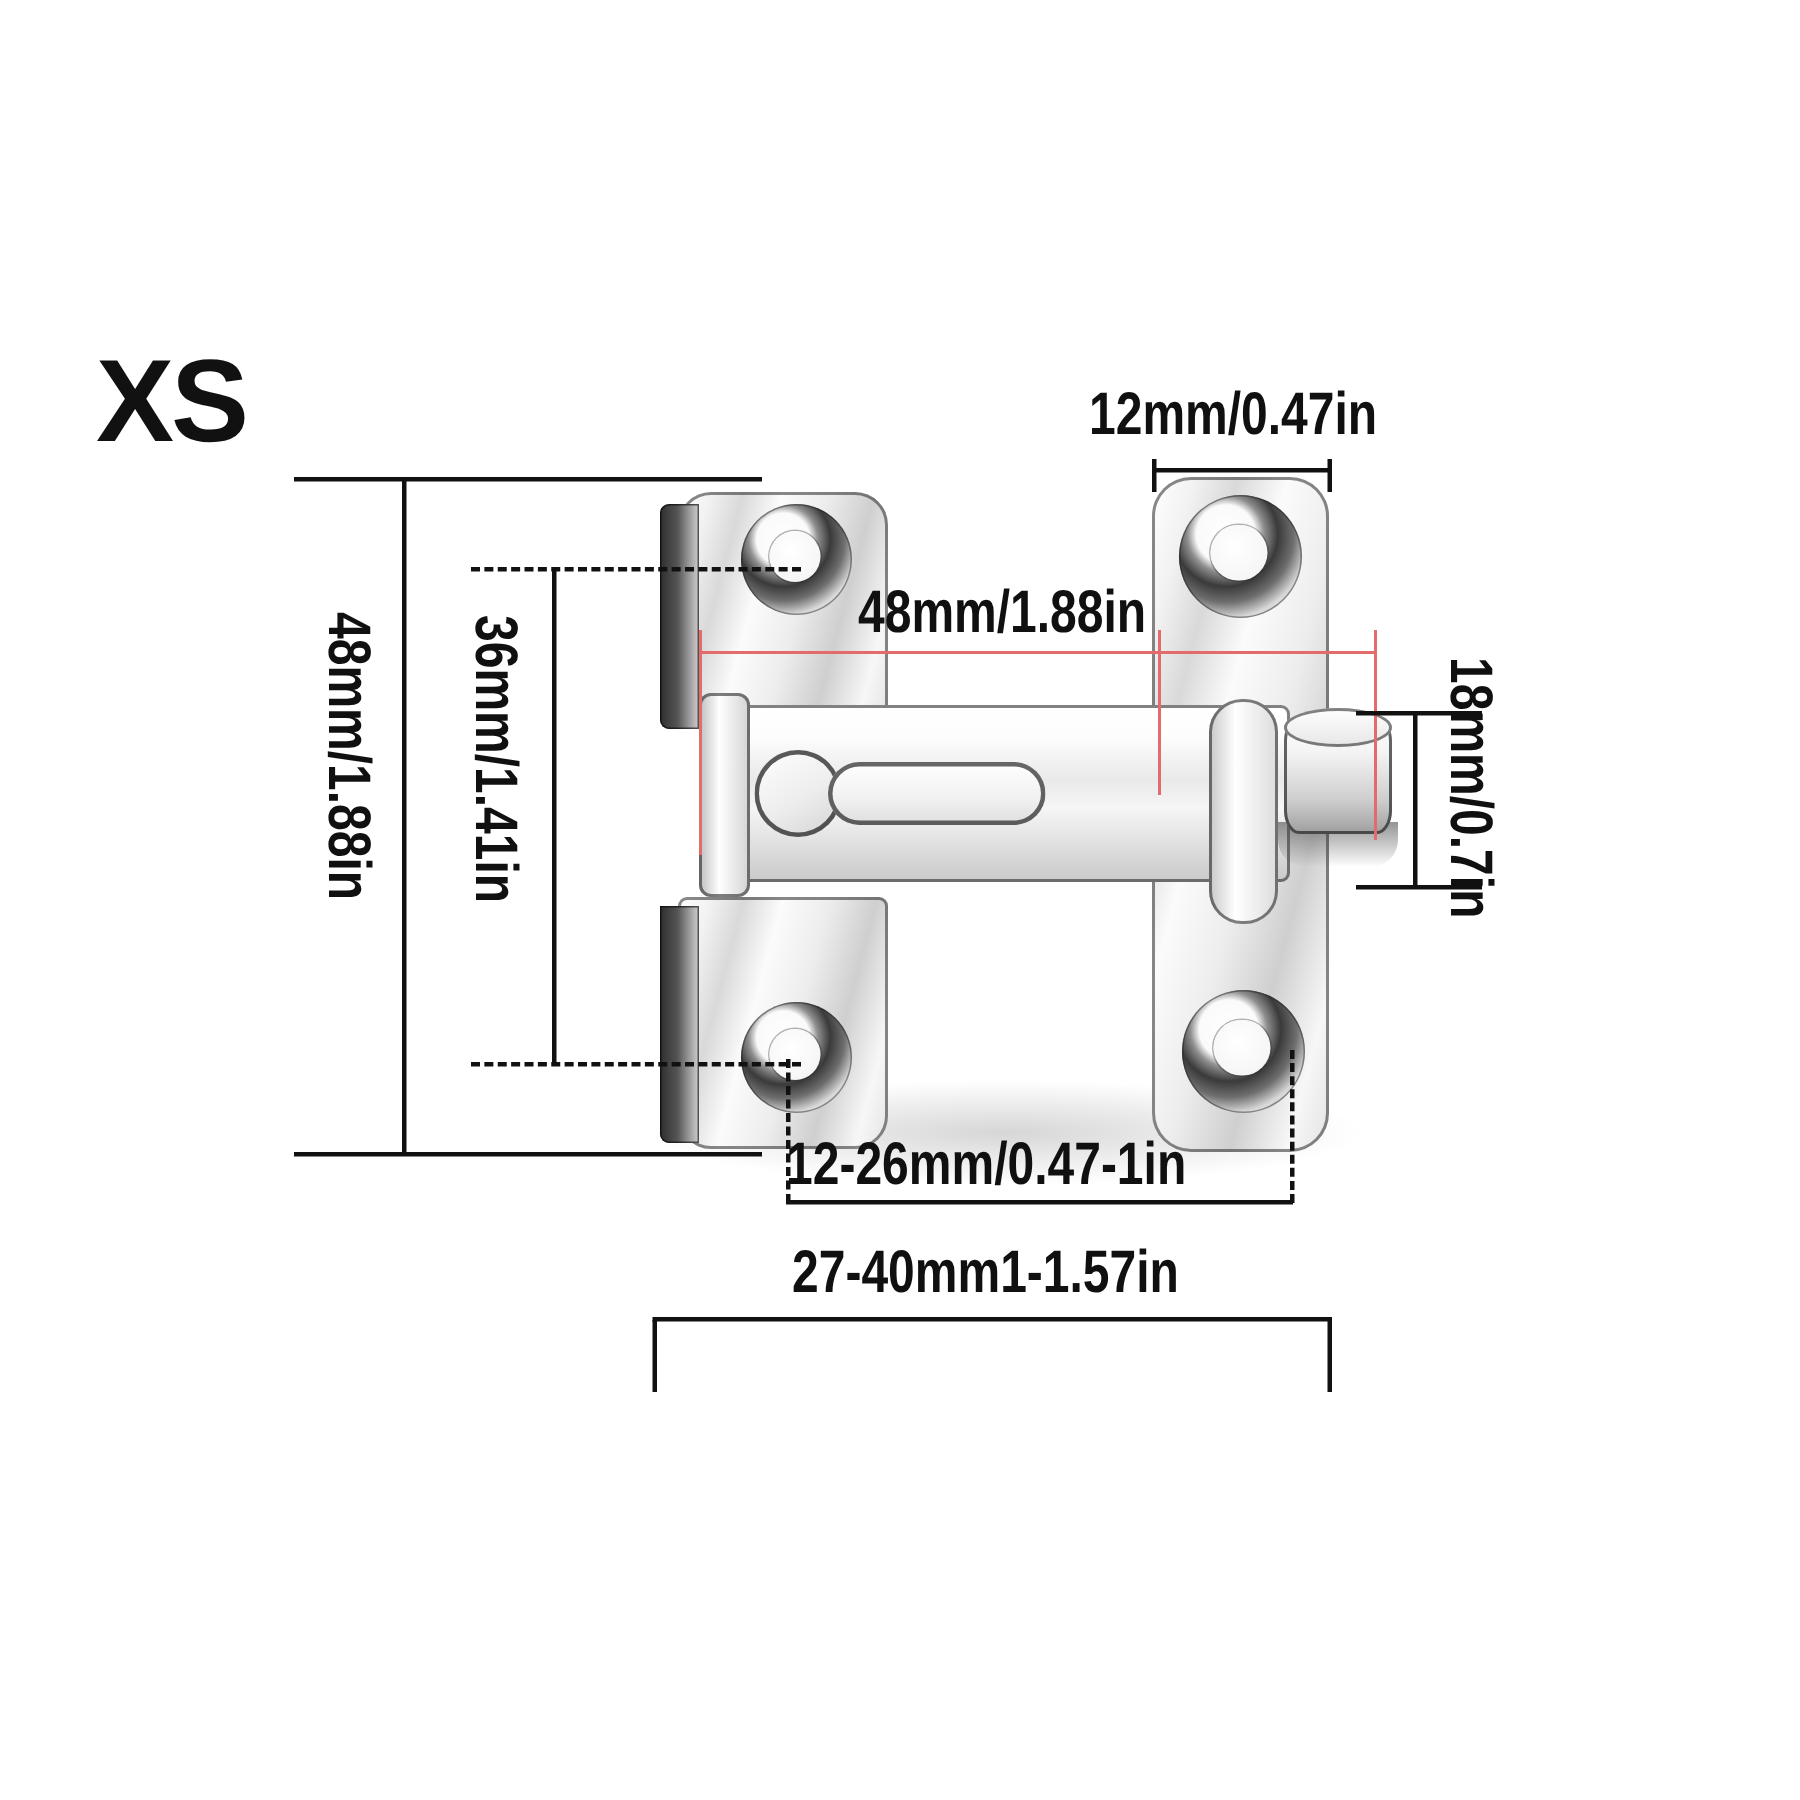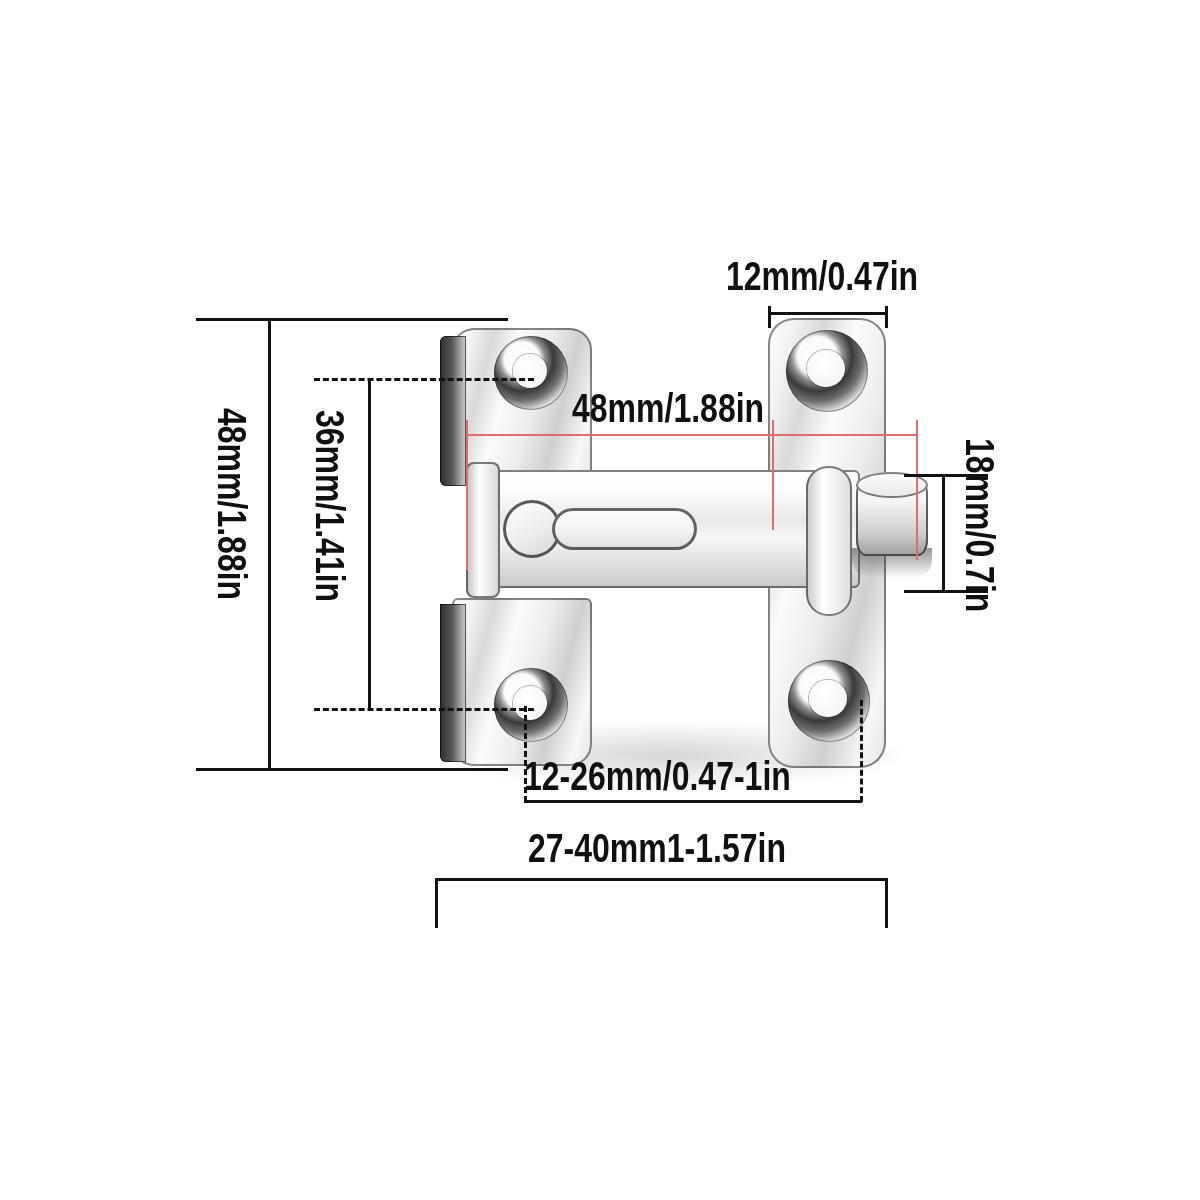--- a/index.html
+++ b/index.html
@@ -190,20 +190,21 @@
     position:absolute;border-radius:50%;
     background:radial-gradient(ellipse at center, rgba(120,120,120,.30), rgba(255,255,255,0) 70%);
     pointer-events:none;
   }
 </style>
 </head>
 <body>
 
 <div id="stage">
 
+  <div class="size-label" style="left:64px;top:228px;">XS</div>
 
   <div class="soft-shadow" style="left:430px;top:720px;width:480px;height:70px;"></div>
 
   <div class="metal plate" id="plate-tl"></div>
   <div class="edge-band" id="band-t"></div>
 
   <div class="metal plate" id="plate-bl"></div>
   <div class="edge-band" id="band-b"></div>
 
   <div class="metal plate" id="plate-r"></div>

